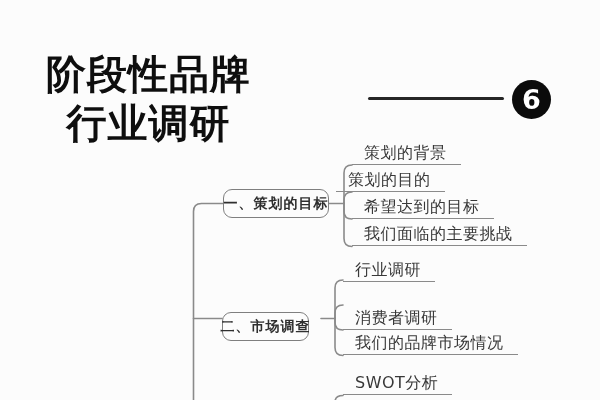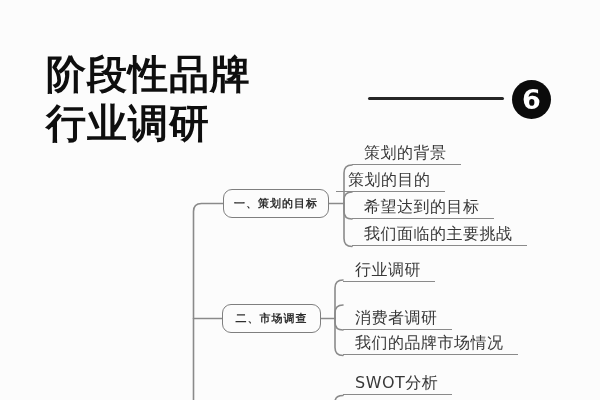--- a/index.html
+++ b/index.html
@@ -1,19 +1,20 @@
 <!DOCTYPE html>
 <html><head>
 <meta charset="utf-8">
 <style>
   html,body { margin:0; padding:0; background:#ffffff; }
   .stage {
     position:relative; width:600px; height:400px; overflow:hidden;
     background:#fcfcfc;
     font-family:"DejaVu Sans","Liberation Sans",sans-serif;
+    text-align:center;
   }
   
   .title {
     position:absolute; left:46px; top:50px;
     font-size:40px; line-height:49px; font-weight:900;
     letter-spacing:1px; color:#0e0e0e;
   }
   .title span { display:block; }
   .deco-line {
     position:absolute; left:368px; top:97px; width:136px; height:3px;
@@ -24,25 +25,25 @@
     border-radius:50%; background:#0b0b0b; color:#ffffff;
     display:flex; align-items:center; justify-content:center;
     font-size:27px; font-weight:800; line-height:1;
   }
   
   svg.connectors { position:absolute; left:0; top:0; width:600px; height:400px; }
   .node {
     position:absolute; box-sizing:border-box;
     border:1.6px solid #7f7f7f; border-radius:9px; background:#fcfcfc;
     display:flex; align-items:center; justify-content:center;
-    font-size:11px; font-weight:600; color:#2f2f2f;
+    font-size:14px; font-weight:600; color:#2f2f2f;
     letter-spacing:1px; white-space:nowrap;
   }
   .node-1 { left:223px; top:189px; width:106px; height:29px; }
-  .node-2 { left:222px; top:304px; width:99px;  height:29px; }
+  .node-2 { left:222px; top:312px; width:87px;  height:29px; }
   .leaf {
     position:absolute; white-space:nowrap;
     font-size:16px; line-height:15px; font-weight:500;
     letter-spacing:0.5px; color:#383838;
     padding:0 14px 4px 12px;
     border-bottom:1.6px solid #8a8a8a;
   }
   .b1-c1 { left:352px; top:145px; }
   .b1-c2 { left:336px; top:172px;font-family:Liberation Serif, serif; }
   .b1-c3 { left:352px; top:199px; }

